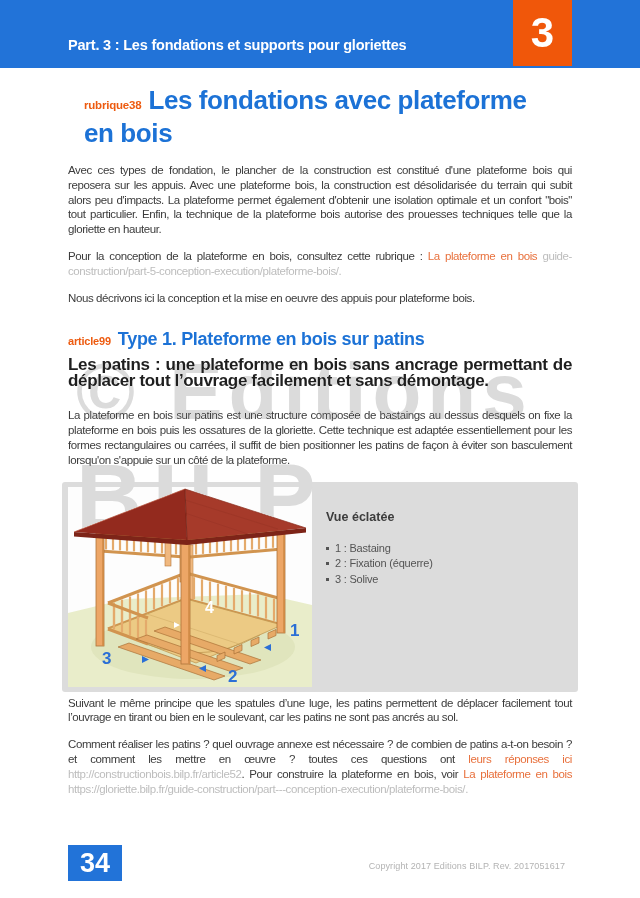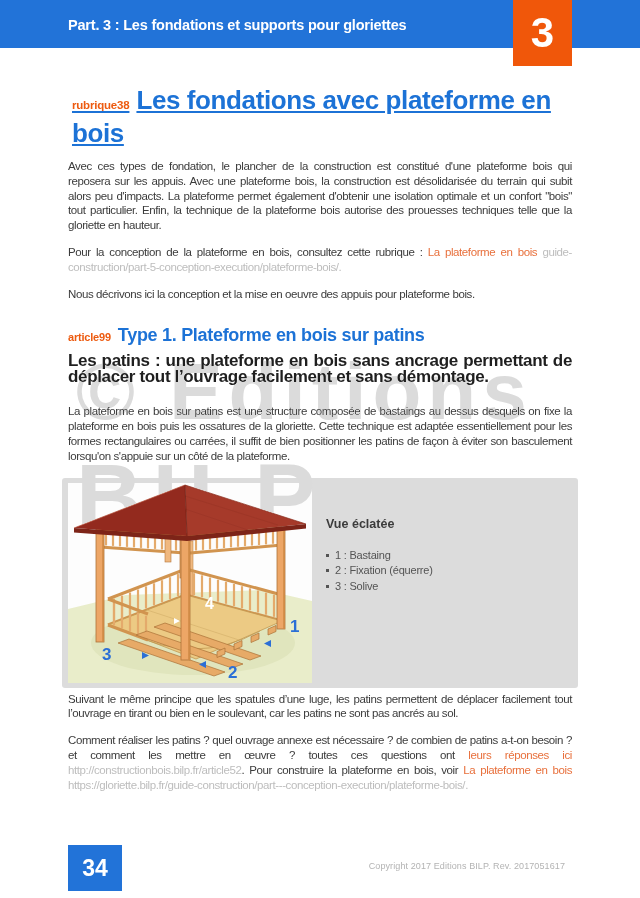--- a/index.html
+++ b/index.html
@@ -1,47 +1,47 @@
 <!DOCTYPE html>
 <html lang="fr"><head>
 <meta charset="utf-8">
 <style>
   html,body{margin:0;padding:0;}
   body{
     width:640px;height:898px;position:relative;overflow:hidden;background:#ffffff;
     font-family:"Liberation Sans","DejaVu Sans",sans-serif;
   }
   
-  .header{position:absolute;top:0;left:0;width:640px;height:48px;background:#2273d8;}
+  .header{position:absolute;top:0;left:0;width:640px;height:68px;background:#2273d8;}
   .header-title{position:absolute;left:68px;bottom:15px;color:#ffffff;font-size:14.5px;font-weight:bold;letter-spacing:-0.2px;}
   .part-box{position:absolute;left:513px;top:0;width:59px;height:66px;background:#f0570a;color:#ffffff;
     font-size:42px;font-weight:bold;display:flex;align-items:center;justify-content:center;}
   
   .content{position:absolute;top:66px;left:0;width:640px;}
   .inner{margin:20px 68px 0 68px;}
-  .page-title{margin:4px;color:#1c72d6;font-size:26px;line-height:28px;font-weight:bold;letter-spacing:-0.4px;text-decoration:underline;}
+  .page-title{margin:16px;color:#1c72d6;font-size:26px;line-height:28px;font-weight:bold;letter-spacing:-0.4px;}
   .tag{color:#ed5b10;font-weight:bold;font-size:11.5px;letter-spacing:-0.2px;margin-right:7px;}
   p.body{font-size:11.5px;line-height:14.8px;color:#3b3b3b;text-align:justify;letter-spacing:-0.4px;margin:12px 0 0 0;}
   .link-orange{color:#e8703c;text-decoration:none;cursor:pointer;}
   .link-gray{color:#bdbdbd;text-decoration:none;cursor:pointer;}
   .section-title{margin:24px 0 0 0;color:#1c72d6;font-size:18px;line-height:20px;font-weight:bold;letter-spacing:-0.3px;}
   .section-title .tag{font-size:11px;}
   p.lead{font-size:17px;line-height:15.5px;font-weight:bold;color:#1f1f1f;text-align:justify;letter-spacing:-0.35px;margin:6px 0 5px 0;}
   p.gap-top{margin-top:20px;}
   
   .figure-panel{margin:14px 0 0 -6px;width:516px;height:210px;background:#dcdcdc;border-radius:3px;display:flex;}
   .figure-image{width:244px;height:200px;margin:5px 0 0 6px;background:#fdfdfd;position:relative;flex:none;}
   .figure-image svg{position:absolute;left:0;top:0;width:100%;height:100%;}
-  .legend{padding:14px 10px 0 14px;margin-top:25px;}
+  .legend{padding:28px 10px 0 14px;}
   .legend-title{font-size:12.5px;font-weight:bold;color:#3c3c3c;margin:0 0 17px 0;}
   .legend-item{font-size:11px;color:#545454;line-height:15.5px;display:flex;align-items:center;letter-spacing:-0.2px;}
   .bullet{width:3px;height:3px;background:#545454;margin-right:6px;flex:none;}
   
-  .page-num{position:absolute;left:68px;top:845px;width:54px;height:46px;background:#2273d8;color:#ffffff;
-    font-size:23px;font-weight:bold;display:flex;align-items:center;justify-content:center;}
+  .page-num{position:absolute;left:68px;top:845px;width:54px;height:36px;background:#2273d8;color:#ffffff;
+    font-size:27px;font-weight:bold;display:flex;align-items:center;justify-content:center;}
   .copyright{position:absolute;right:75px;top:861px;font-size:9px;color:#b3b3b3;letter-spacing:0.1px;}
   
   .watermark{position:absolute;left:76px;top:352px;z-index:40;pointer-events:none;mix-blend-mode:darken;
     color:#dbdbdb;font-weight:bold;line-height:1;}
   .wm1{font-size:80px;letter-spacing:6px;}
   .wm2{font-size:92px;letter-spacing:10px;margin-top:19px;}
 </style>
 </head>
 <body>
 

